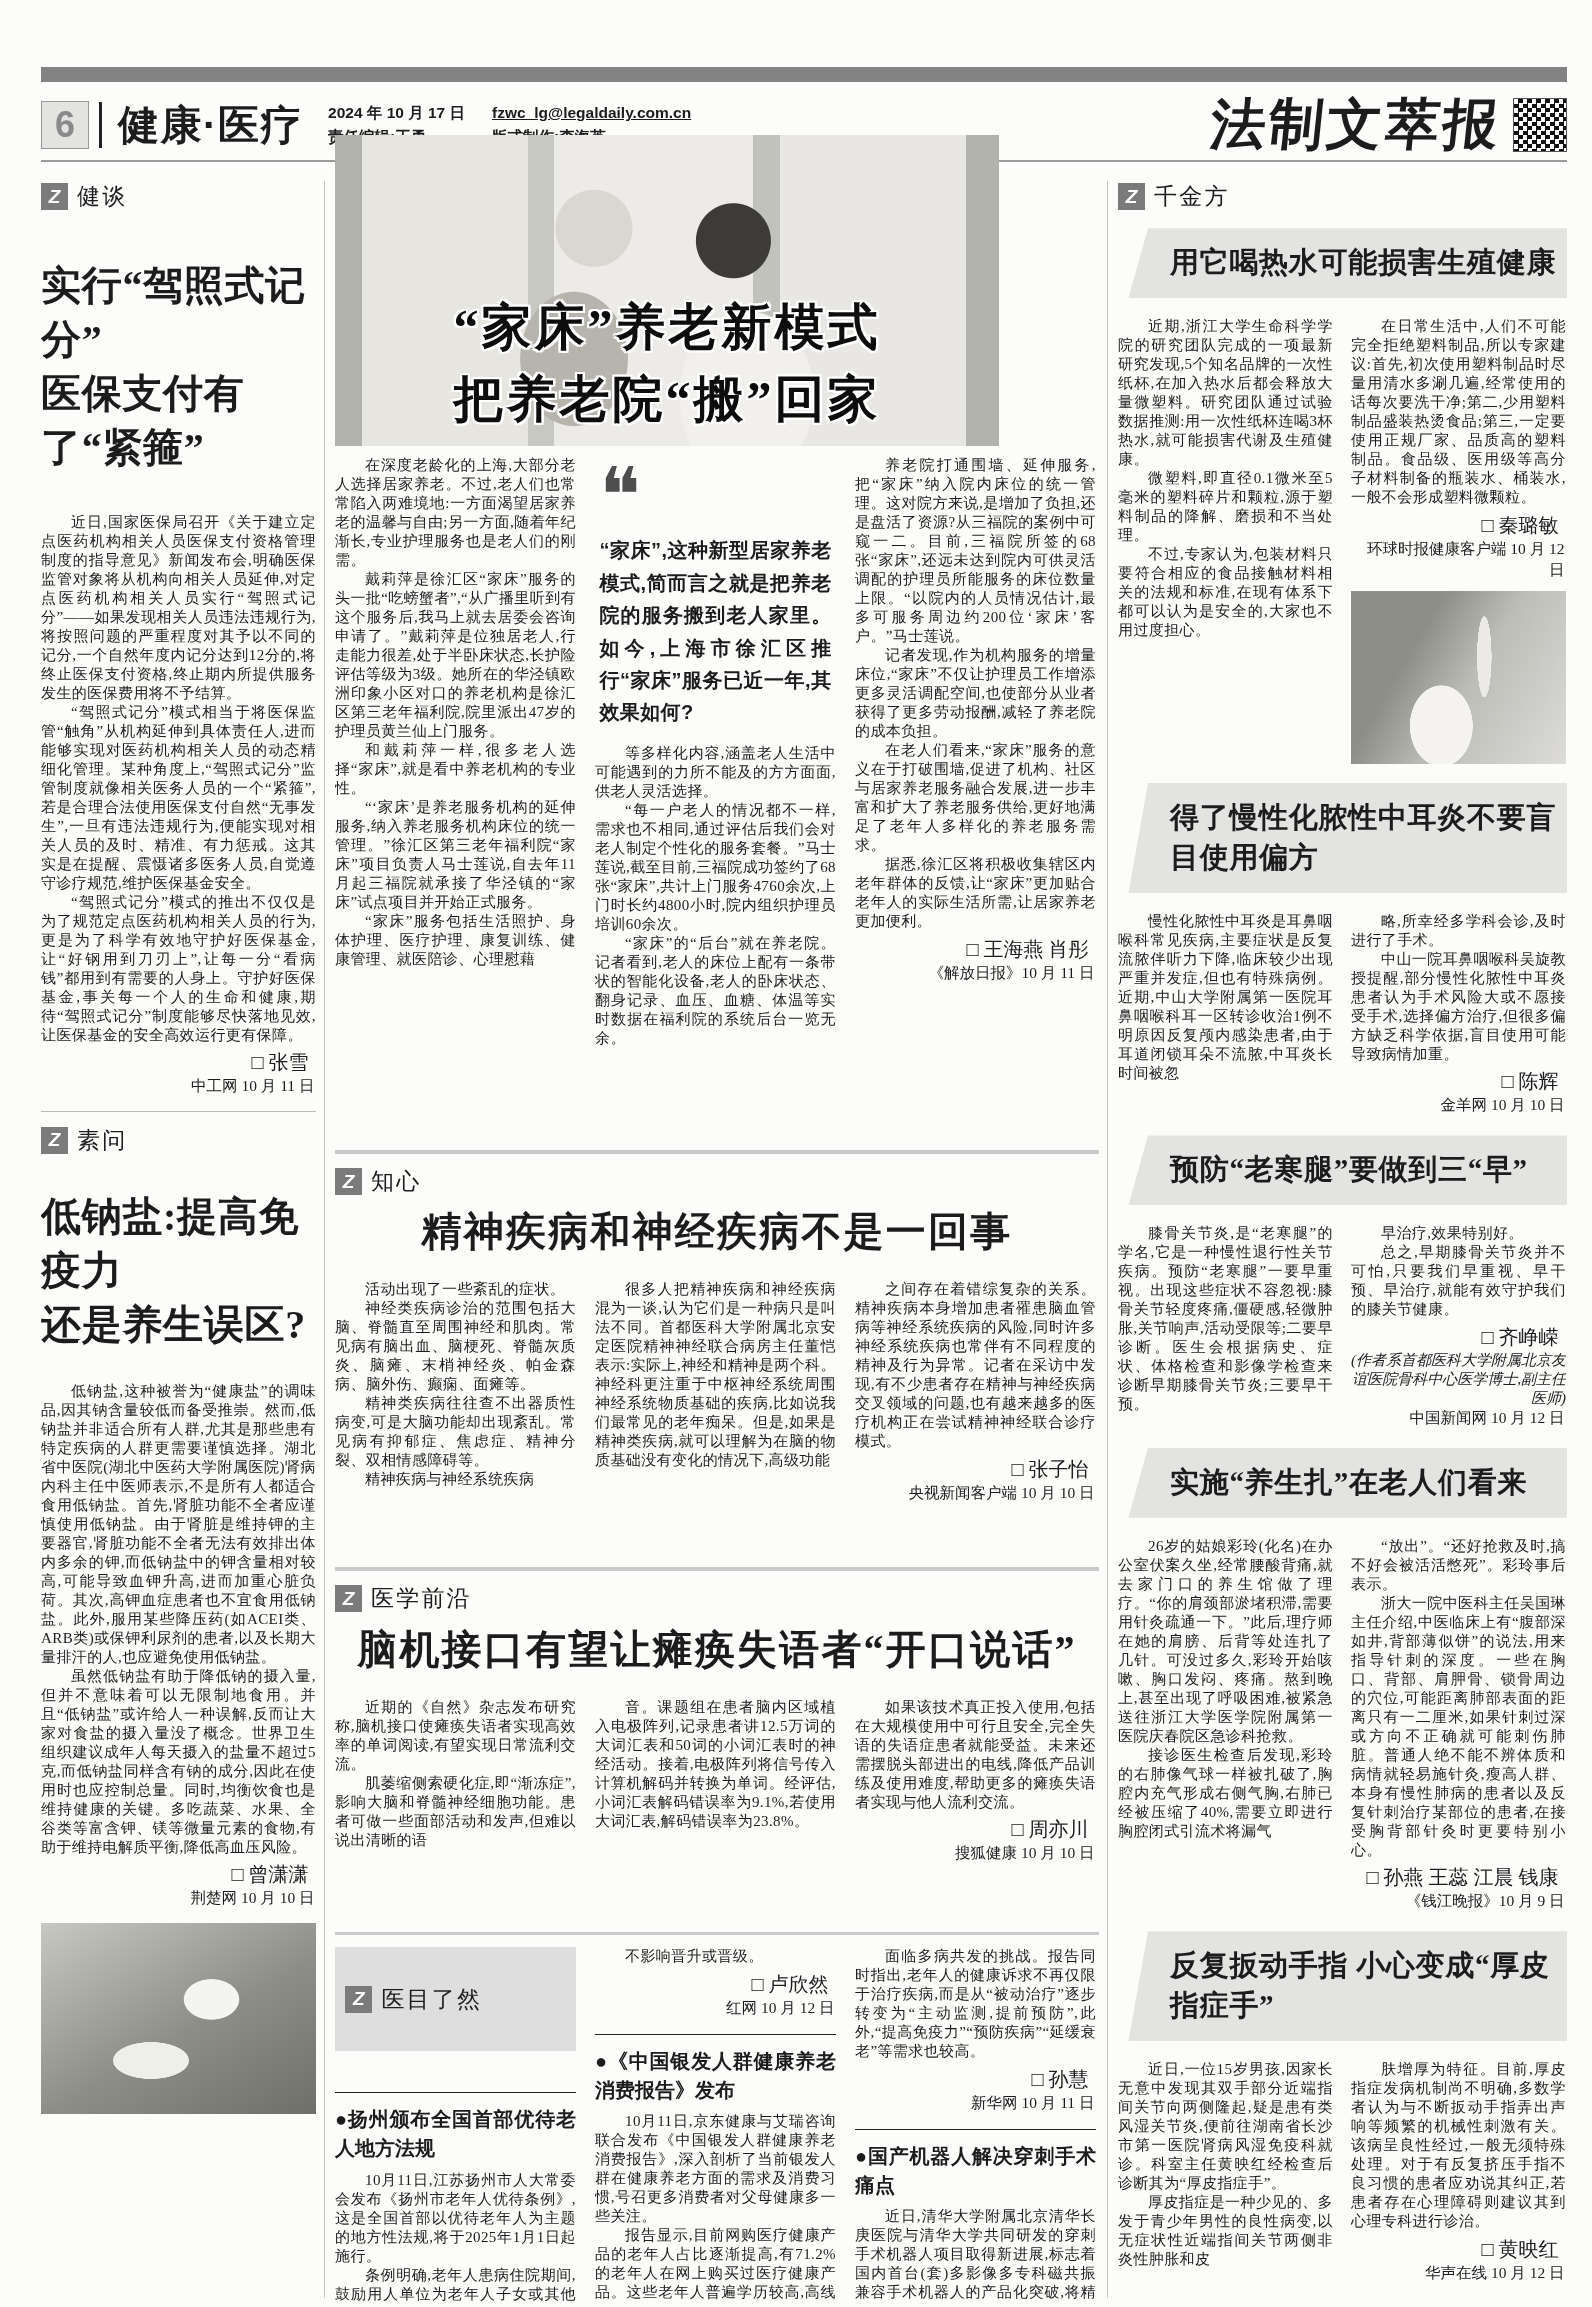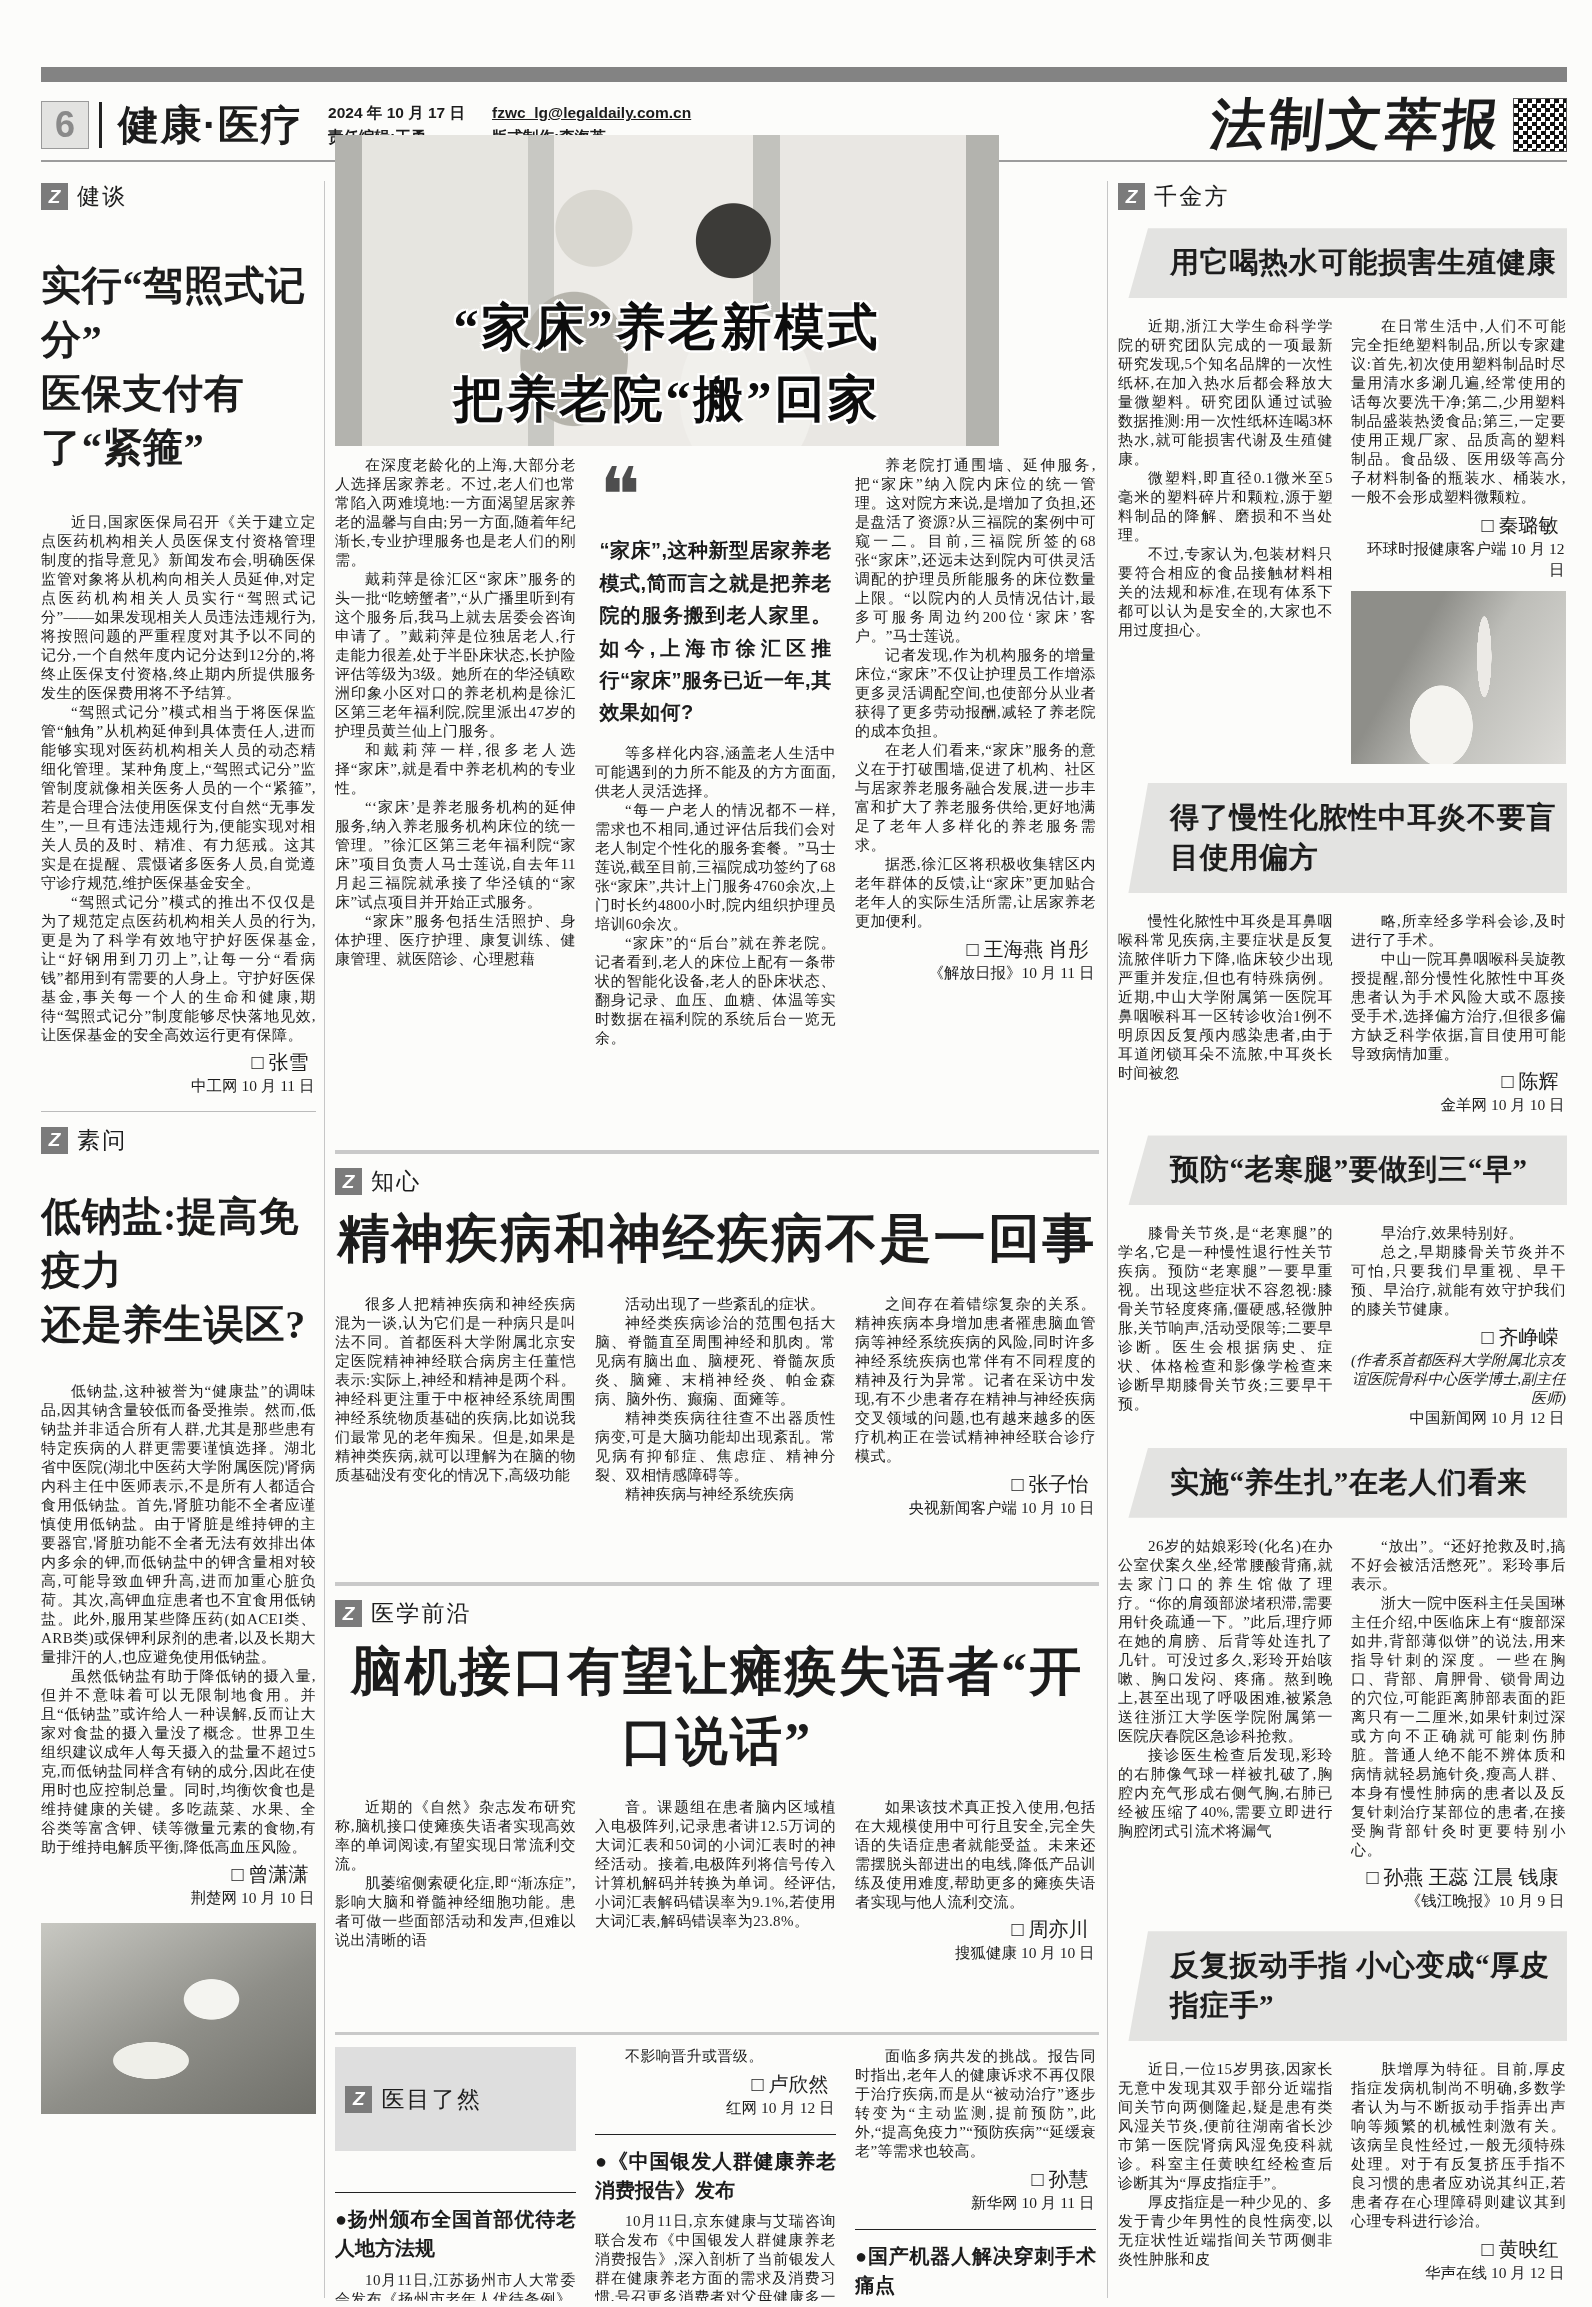--- a/index.html
+++ b/index.html
@@ -55,21 +55,21 @@
   .hero-headline{position:absolute;left:0;right:0;bottom:10.4px;text-align:center;font-size:50px;font-weight:bold;
       line-height:1.45;letter-spacing:3px;color:#0d0d0d;
       text-shadow:-2.2px -2.2px 0 #fff,2.2px -2.2px 0 #fff,-2.2px 2.2px 0 #fff,2.2px 2.2px 0 #fff,0 2.2px 0 #fff,0 -2.2px 0 #fff,2.2px 0 0 #fff,-2.2px 0 0 #fff;}
   .mid-row{display:flex;gap:19px;overflow:hidden;}
   .mid-col{width:241px;flex:0 0 241px;overflow:hidden;}
   .row-jc{height:682px;margin-top:10.4px;}
   .quote-box{padding:4.4px 4.4px 15px 4.4px;}
   .quote-mark{font-size:77px;line-height:0.9;color:#4e4e4e;font-family:"DejaVu Sans",sans-serif;}
   .quote-text{font-family:"Liberation Sans",sans-serif;font-weight:bold;font-size:20px;line-height:1.62;
       text-align:justify;letter-spacing:0.4px;margin-top:4.4px;}
-  .mid-sec-headline{text-align:center;font-size:52px;font-weight:bold;letter-spacing:2.2px;margin:7.4px 0 21px 0;}
+  .mid-sec-headline{text-align:center;font-size:40px;font-weight:bold;letter-spacing:2.2px;margin:7.4px 0 21px 0;}
   .row-zx{height:275px;}
   .row-fr{height:222px;}
   .glance-box{background:#dedede;height:104px;display:flex;align-items:center;padding-left:10.4px;margin-bottom:41px;}
   .bullet-head{font-family:"Liberation Sans",sans-serif;font-weight:bold;font-size:20px;line-height:1.45;
       text-align:justify;margin:12px 0 7.4px 0;}
   .row-gl{height:480px;}
   .gl-rule{border:0;border-top:1.5px solid #222;margin:15px 0 4.4px 0;width:100%;}
   
   .rz-article{margin-bottom:19px;}
   .banner{background:#e3e3e1;clip-path:polygon(30px 0,100% 0,100% 100%,10.4px 100%);
@@ -192,28 +192,28 @@
 
     <div class="gray-rule"></div>
 
     <div class="z-badge-row">
       <div class="z-logo">Z</div>
       <div class="z-label">知心</div>
     </div>
     <div class="mid-sec-headline">精神疾病和神经疾病不是一回事</div>
     <div class="mid-row row-zx">
       <div class="mid-col body-text">
-          <p>很多人把精神疾病和神经疾病混为一谈,认为它们是一种病只是叫法不同。首都医科大学附属北京安定医院精神神经联合病房主任董恺表示:实际上,神经和精神是两个科。神经科更注重于中枢神经系统周围神经系统物质基础的疾病,比如说我们最常见的老年痴呆。但是,如果是精神类疾病,就可以理解为在脑的物质基础没有变化的情况下,高级功能</p>
-        </div>
-      <div class="mid-col body-text">
           <p>活动出现了一些紊乱的症状。</p>
           <p>神经类疾病诊治的范围包括大脑、脊髓直至周围神经和肌肉。常见病有脑出血、脑梗死、脊髓灰质炎、脑瘫、末梢神经炎、帕金森病、脑外伤、癫痫、面瘫等。</p>
           <p>精神类疾病往往查不出器质性病变,可是大脑功能却出现紊乱。常见病有抑郁症、焦虑症、精神分裂、双相情感障碍等。</p>
           <p>精神疾病与神经系统疾病</p>
         </div>
+      <div class="mid-col body-text">
+          <p>很多人把精神疾病和神经疾病混为一谈,认为它们是一种病只是叫法不同。首都医科大学附属北京安定医院精神神经联合病房主任董恺表示:实际上,神经和精神是两个科。神经科更注重于中枢神经系统周围神经系统物质基础的疾病,比如说我们最常见的老年痴呆。但是,如果是精神类疾病,就可以理解为在脑的物质基础没有变化的情况下,高级功能</p>
+        </div>
       <div class="mid-col">
         <div class="body-text">
             <p>之间存在着错综复杂的关系。精神疾病本身增加患者罹患脑血管病等神经系统疾病的风险,同时许多神经系统疾病也常伴有不同程度的精神及行为异常。记者在采访中发现,有不少患者存在精神与神经疾病交叉领域的问题,也有越来越多的医疗机构正在尝试精神神经联合诊疗模式。</p>
           </div>
         <div class="byline">□ 张子怡</div>
         <div class="source">央视新闻客户端 10 月 10 日</div>
       </div>
     </div>
 
     <div class="gray-rule"></div>

